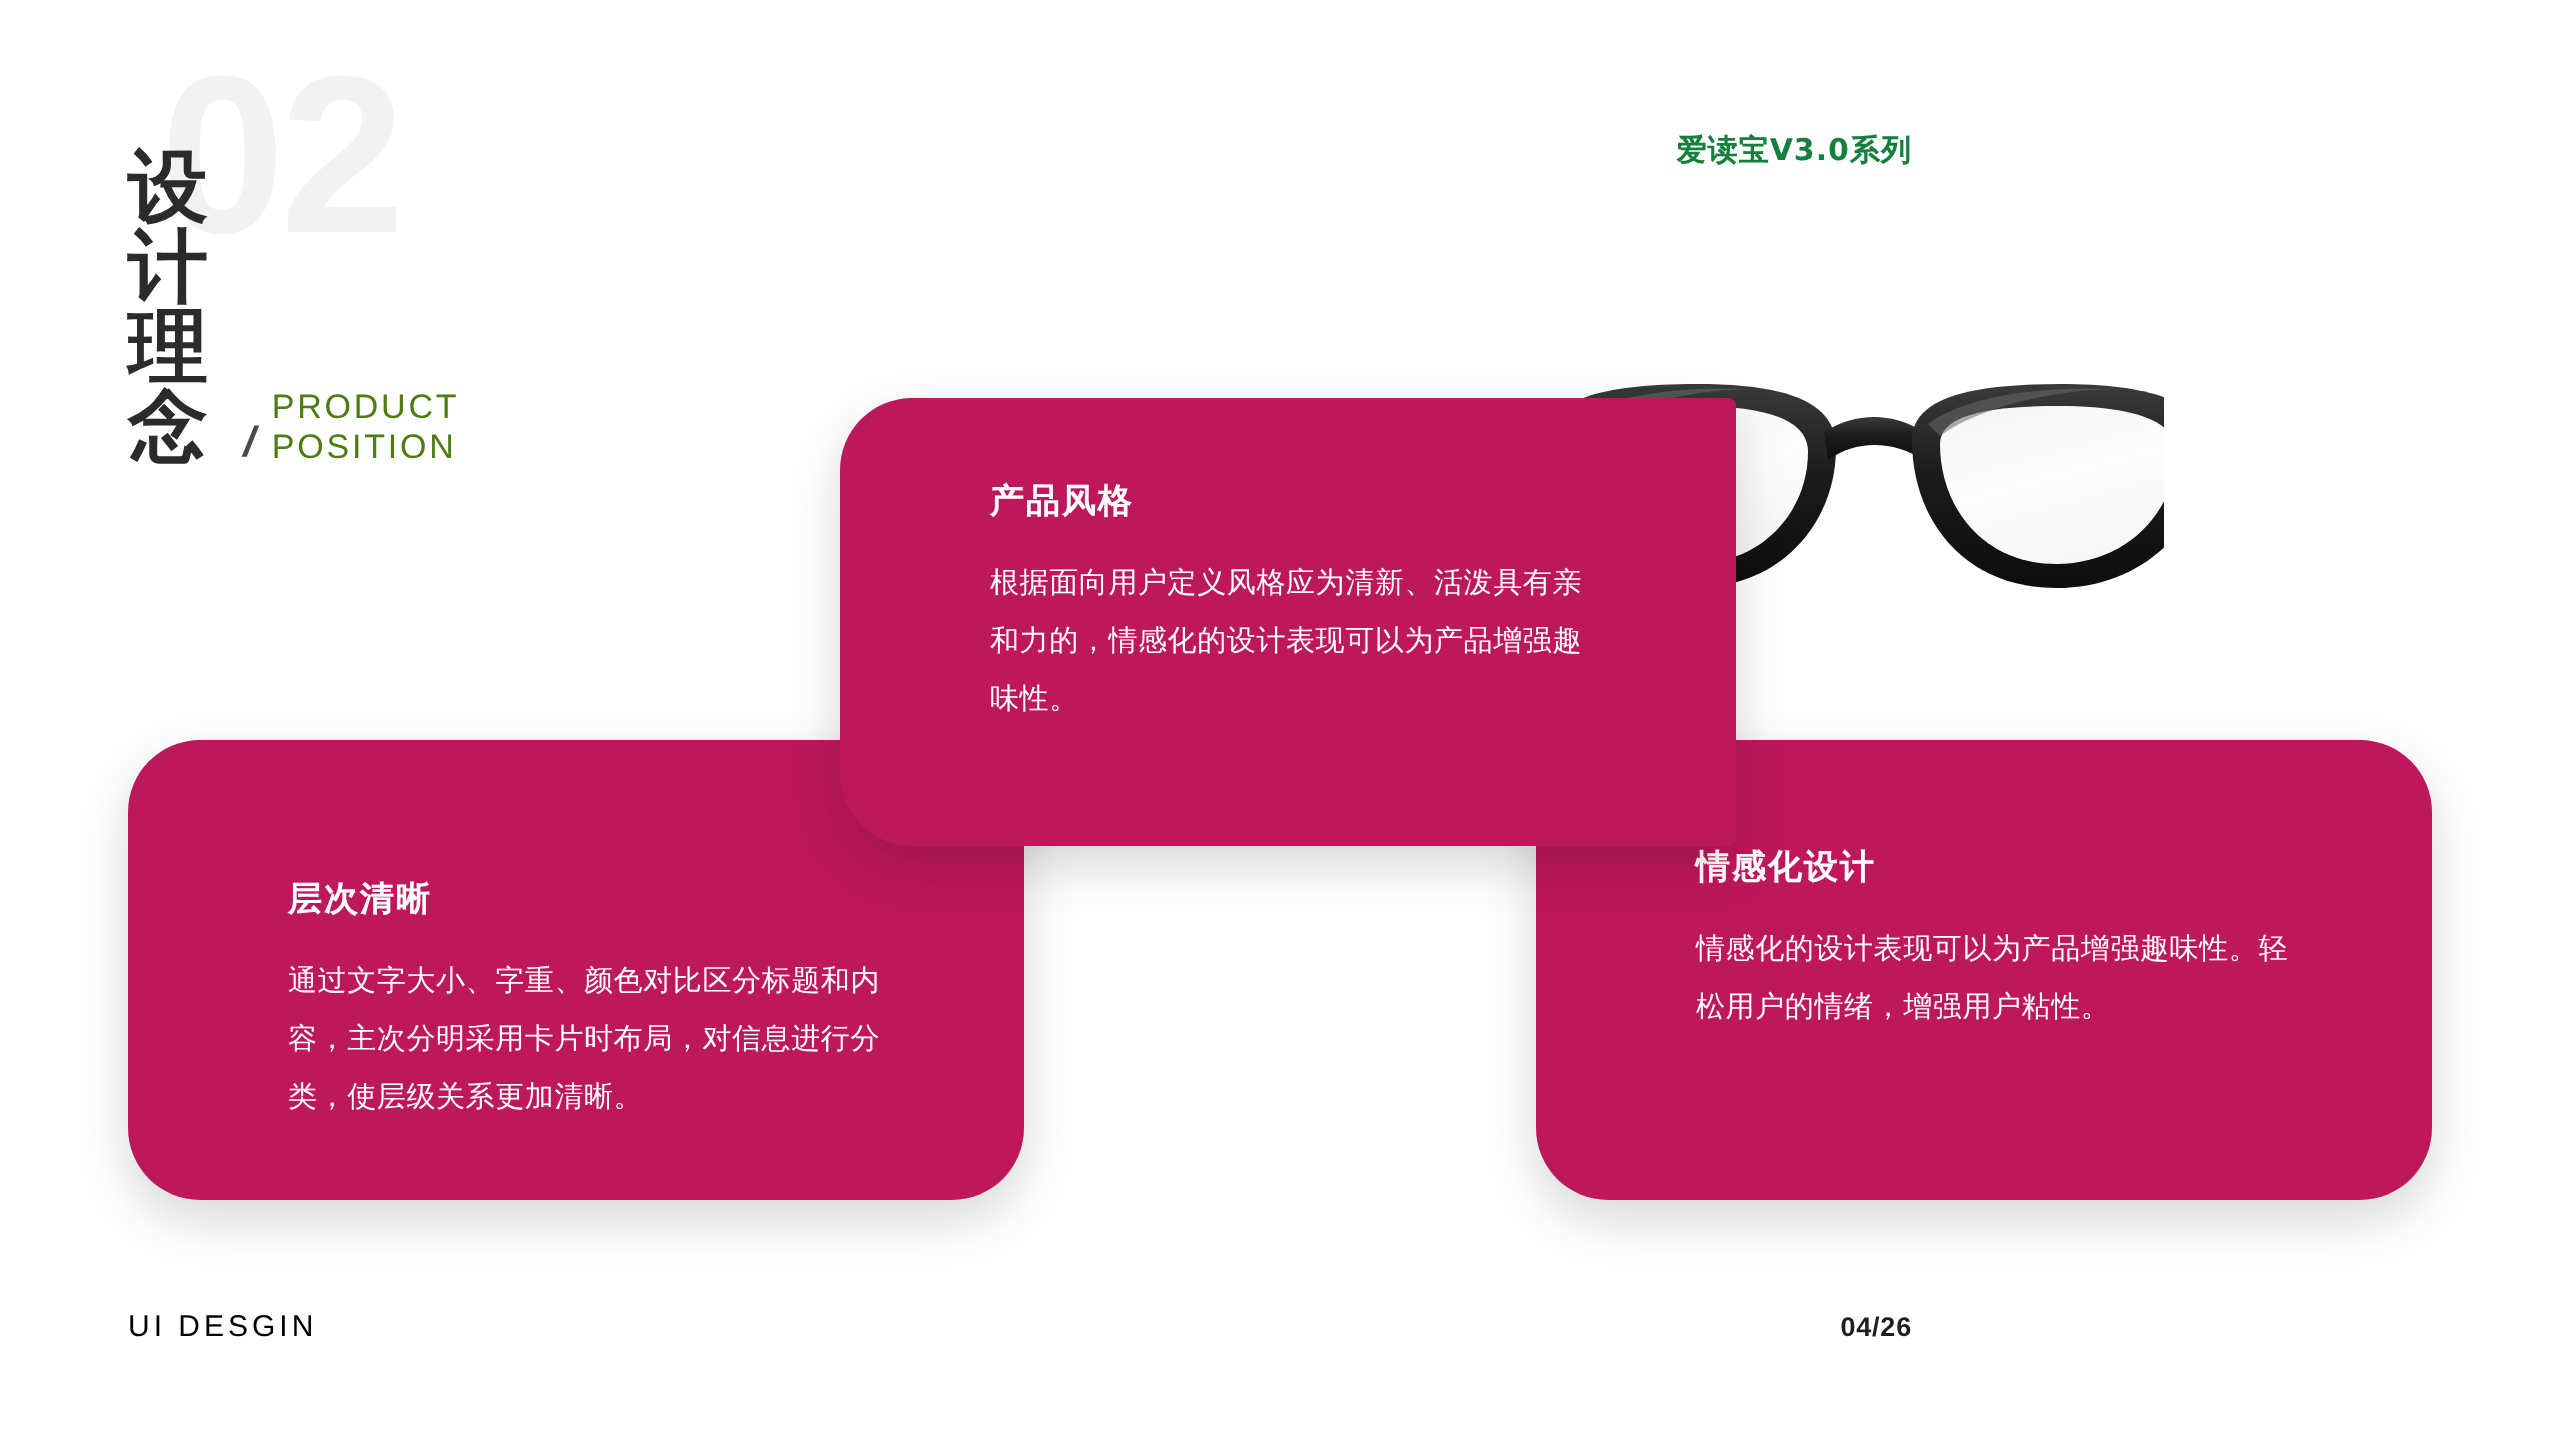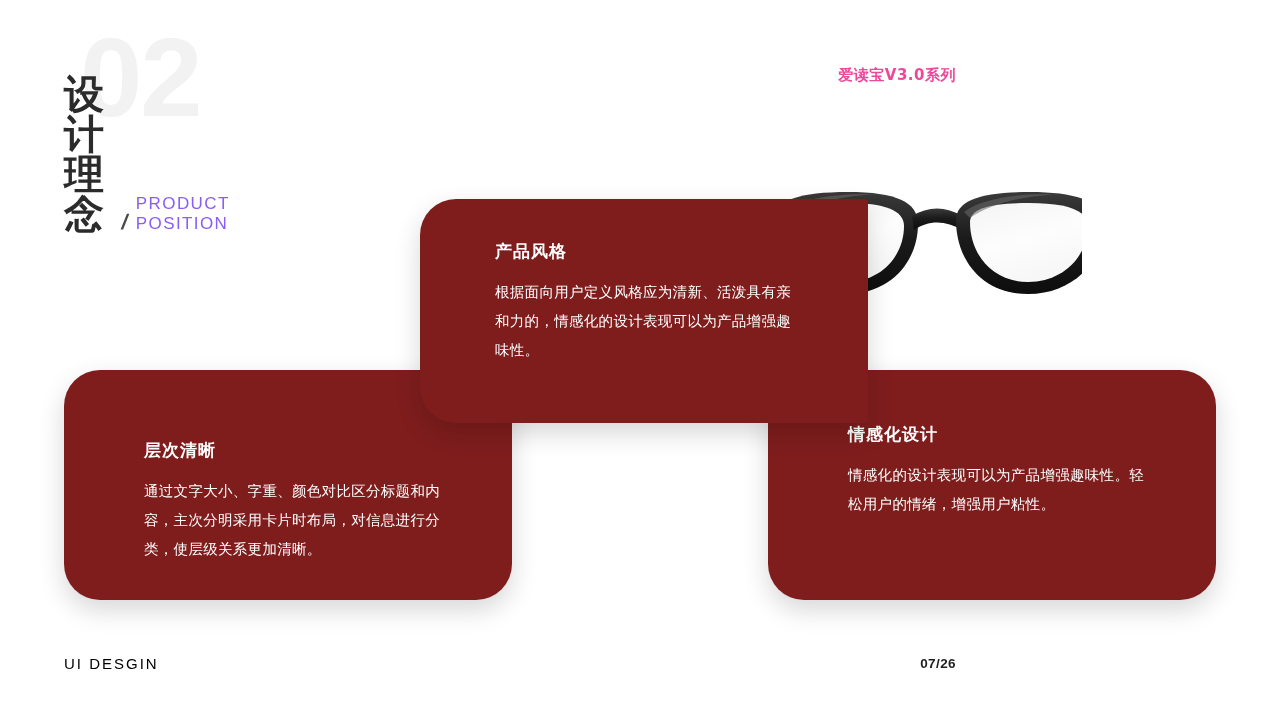--- a/index.html
+++ b/index.html
@@ -65,52 +65,52 @@
     font-size: 21px;
     font-weight: 700;
     color: #4a4a4a;
     transform: skewX(-12deg);
     display: inline-block;
   }
 
   .title-en {
     font-size: 17px;
     font-weight: 400;
-    color: #8b5cf6;
+    color: #4d7c0f;
     letter-spacing: 1.4px;
   }
 
   
   .brand-tag {
     position: absolute;
     right: 64px;
     top: 66px;
     font-size: 15px;
     font-weight: 700;
-    color: #ec4899;
+    color: #15803d;
     letter-spacing: 0.5px;
     font-family: "DejaVu Sans", "Liberation Sans", sans-serif;
   }
 
   
   .glasses-wrap {
     position: absolute;
     right: -62px;
     top: 172px;
     width: 330px;
     height: 150px;
     overflow: hidden;
     z-index: 1;
   }
   .glasses-svg { display: block; }
 
   
   .card {
     position: absolute;
-    background: #7f1d1d;
+    background: #be185d;
     color: #ffffff;
     padding: 0;
   }
 
   .card-inner {
     position: absolute;
   }
 
   .card-title {
     font-size: 17px;
@@ -290,15 +290,15 @@
 
   <div class="card card-center">
     <div class="card-inner">
       <div class="card-title">产品风格</div>
       <div class="card-body">根据面向用户定义风格应为清新、活泼具有亲和力的，情感化的设计表现可以为产品增强趣味性。</div>
     </div>
   </div>
 
   <div class="footer-left">UI DESGIN</div>
 
-  <div class="footer-right">07/26</div>
+  <div class="footer-right">04/26</div>
 
 </div>
 
 </body></html>

